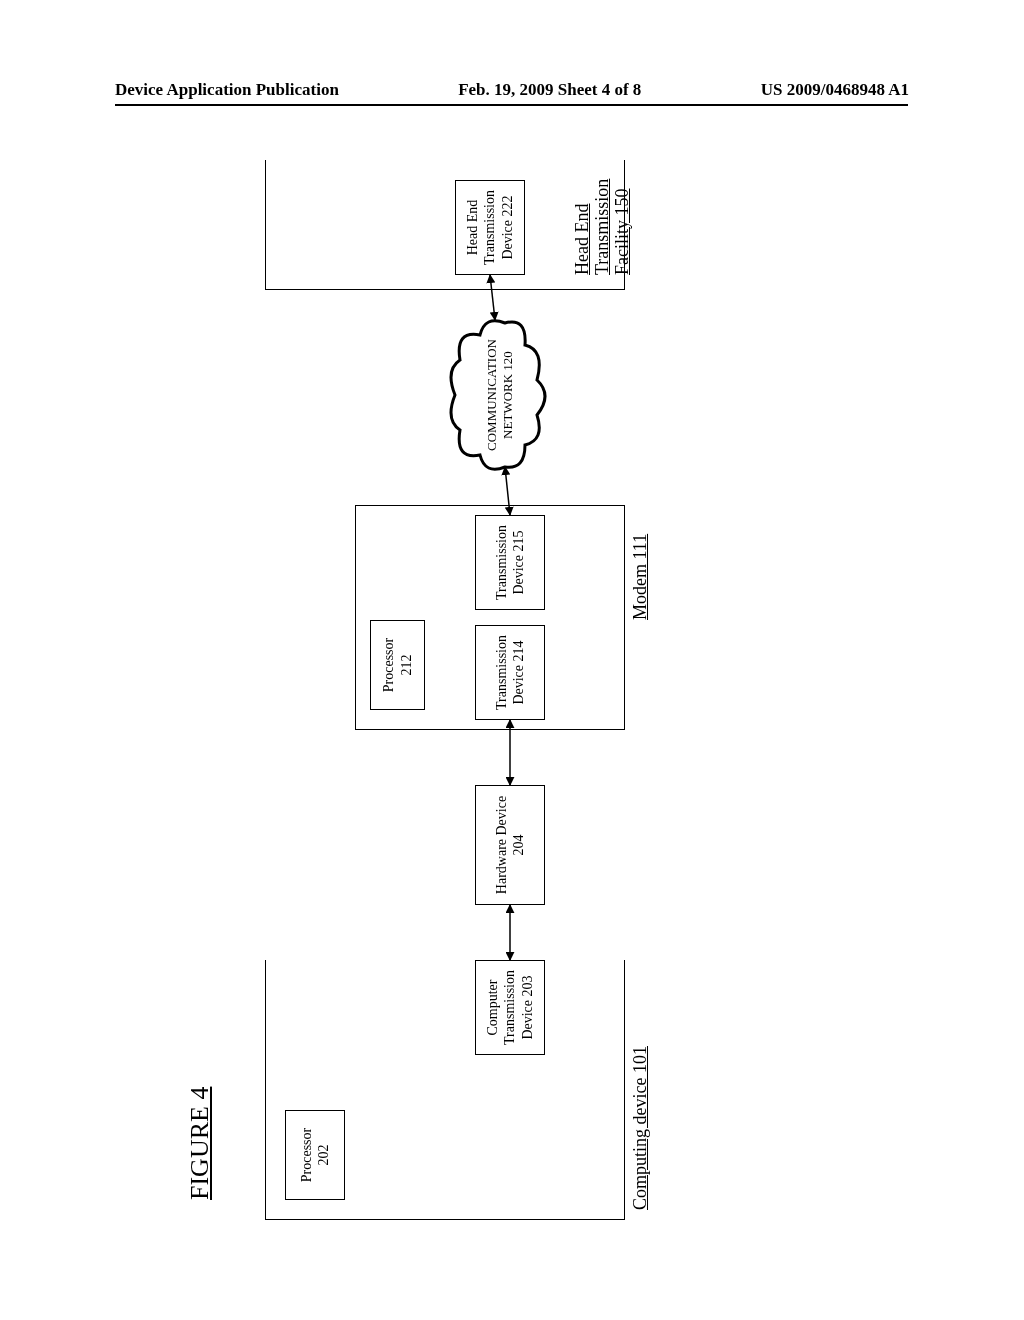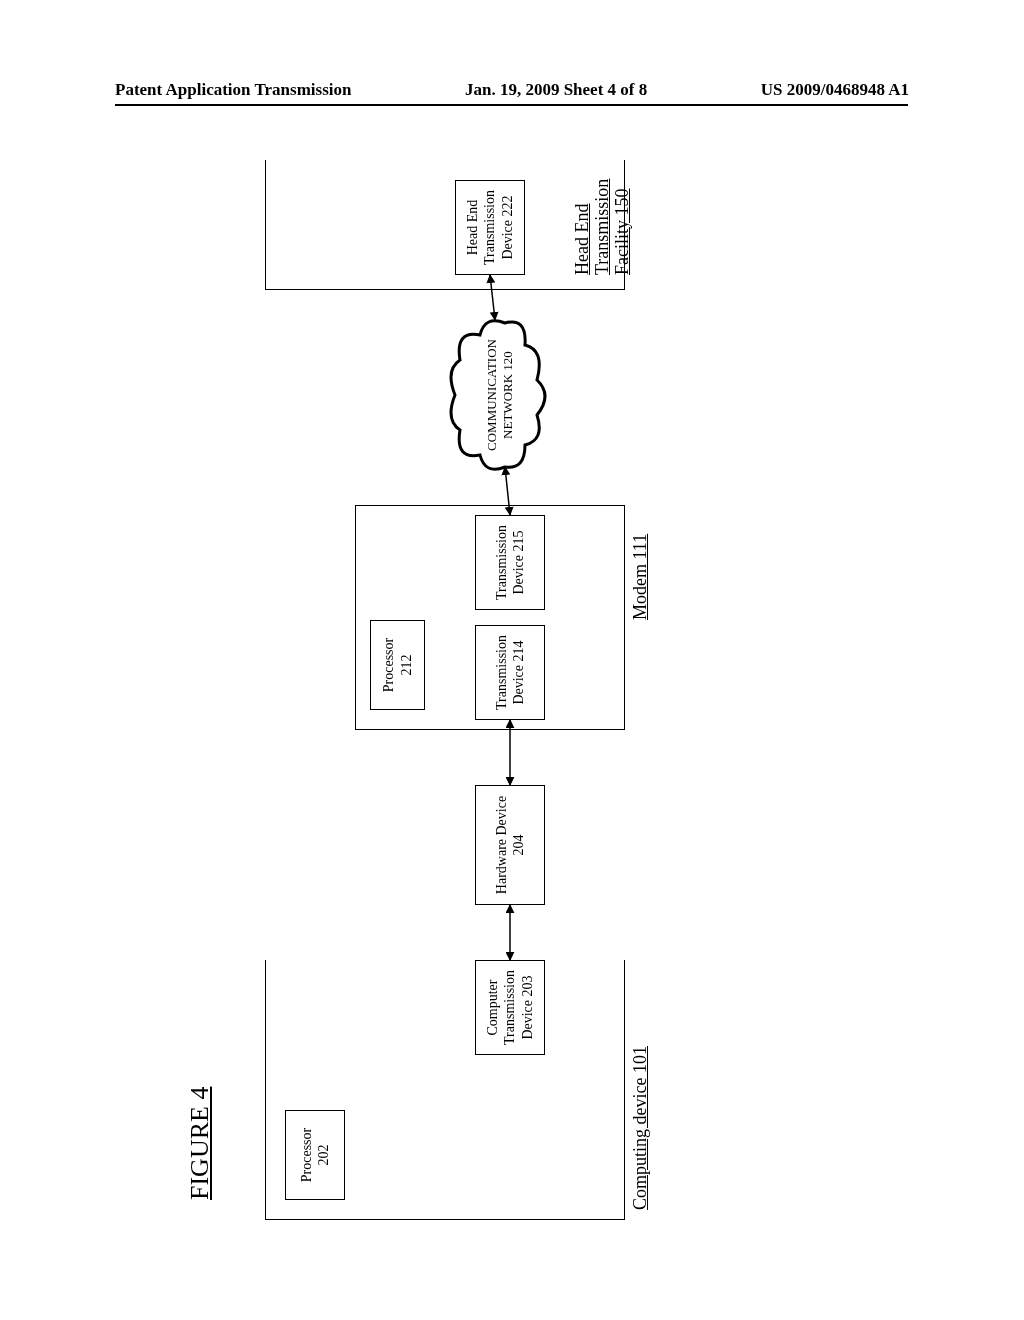--- a/index.html
+++ b/index.html
@@ -93,22 +93,22 @@
     text-align: center;
     font-size: 13px;
     font-weight: 400;
     line-height: 1.2;
   }
 </style>
 </head>
 <body>
 
 <div class="page-header">
-  <span>Patent Application Transmission</span>
-  <span>Jan. 19, 2009  Sheet 4 of 8</span>
+  <span>Device Application Publication</span>
+  <span>Feb. 19, 2009  Sheet 4 of 8</span>
   <span>US 2009/0468948 A1</span>
 </div>
 <div class="header-rule"></div>
 
 <div class="diagram-wrap">
   <div class="diagram">
 
     <div class="fig-title">FIGURE 4</div>
 
     <div class="container-box" style="left:0; top:80px; width:260px; height:360px; border-right:none;"></div>

